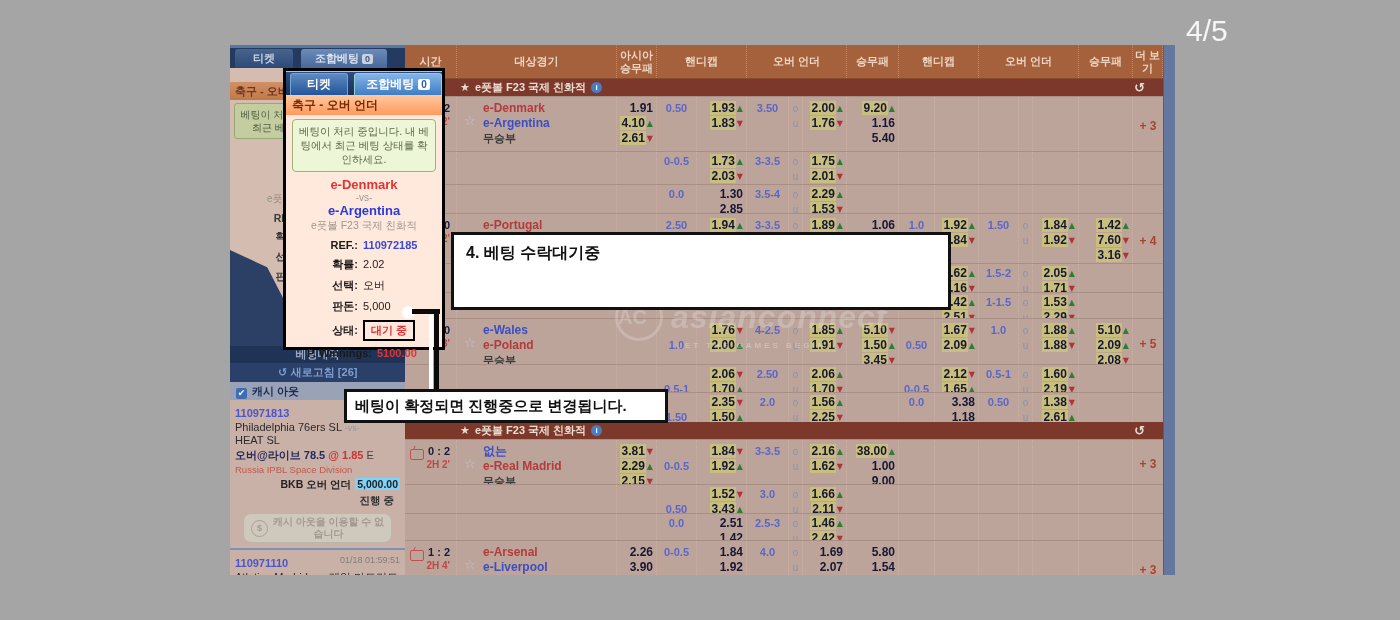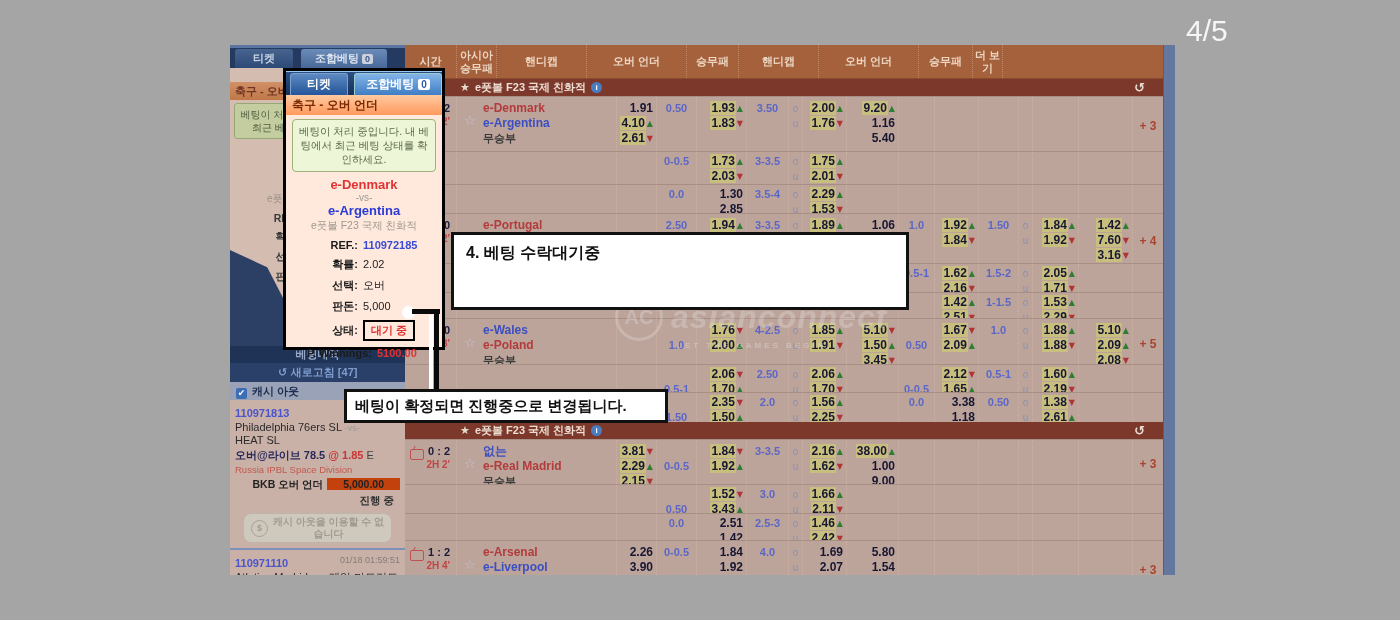--- a/index.html
+++ b/index.html
@@ -35,21 +35,21 @@
   .sb-bets{position:absolute;left:0;top:355px;width:175px;height:175px;background:#c9b1a8;padding:3px 5px;box-sizing:border-box;}
   .bet-id{color:#4a55cc;font-weight:bold;font-size:11px;}
   .bet-date{float:right;color:#857d76;font-size:9px;margin-top:2px;}
   .bet-team{color:#2a2a2a;font-size:11px;line-height:12px;}
   .bet-vs{color:#999;font-size:9px;}
   .bet-pick{color:#2a2a5a;font-weight:bold;font-size:11px;margin-top:2px;}
   .bet-at{color:#c33;font-weight:bold;}
   .bet-sfx{color:#444;font-weight:normal;}
   .bet-lg{color:#c2594e;font-size:9.5px;margin-top:1px;}
   .bet-mkt{text-align:right;font-size:10.5px;font-weight:bold;color:#222;margin-top:3px;}
-  .bet-stake{background:#c2410c;padding:0 16px;margin-left:4px;}
+  .bet-stake{background:#7dd3fc;padding:0 2px;margin-left:4px;}
   .bet-status{text-align:right;font-size:10.5px;font-weight:bold;color:#333;margin-top:2px;padding-right:6px;}
   .cash-btn{margin:5px 8px;height:28px;background:#cfc8bd;border:1px solid #bdb5a8;border-radius:8px;color:#a39b91;font-size:10px;font-weight:bold;display:flex;align-items:center;justify-content:center;text-align:center;line-height:1.2;}
   .cash-ic{display:inline-block;width:15px;height:15px;border:1.5px solid #a9a197;border-radius:50%;line-height:15px;font-size:9px;text-align:center;margin-right:5px;flex:none;}
   .bet-div{border-top:2px solid #7d90ba;margin:4px -5px 3px;}
   
   #main-table{position:absolute;left:175px;top:0;width:758px;height:530px;background:#bda49b;overflow:hidden;}
   #thead{display:flex;height:33px;background:#a5603c;border-bottom:1px solid #8a4a2e;}
   .hcell{display:flex;align-items:center;justify-content:center;text-align:center;color:#ecd6c2;font-size:11px;font-weight:bold;border-right:1px dotted rgba(240,215,195,0.35);box-sizing:border-box;line-height:1.15;}
   .league-bar{position:relative;height:17px;background:#7b382b;color:#edddd2;font-size:11px;font-weight:bold;line-height:17px;padding-left:55px;box-sizing:border-box;white-space:nowrap;}
   .lb-star{color:#e5dacb;font-family:"DejaVu Sans",sans-serif;margin-right:5px;}
@@ -70,21 +70,21 @@
   .t-r{color:#b23b3b;}.t-b{color:#3b4ec2;}.t-n{color:#3a3a3a;font-size:11px;font-weight:bold;}
   .fav-star{position:absolute;left:7px;top:16px;color:#c3c3d3;font-size:13px;font-family:"DejaVu Sans",sans-serif;}
   .c-time{position:relative;}
   .tv{position:absolute;left:5px;top:9px;width:12px;height:9px;border:1.5px solid #c05050;border-radius:2px;}
   .tv:before{content:"";position:absolute;left:3px;top:-4px;width:4px;height:3px;border-left:1.5px solid #c05050;transform:skewX(-25deg);}
   .score{height:14px;line-height:14px;font-size:11px;font-weight:bold;color:#1a1a3a;text-align:right;padding-right:6px;}
   .clock{height:13px;line-height:13px;font-size:10px;font-weight:bold;color:#c04545;text-align:right;padding-right:6px;}
   .c-more{display:flex;align-items:center;justify-content:center;color:#a8442f;font-size:12px;font-weight:bold;border-right:none;}
   #scrollbar{position:absolute;left:933px;top:0;width:12px;height:530px;background:#64779e;border-left:1px solid #4d5f85;box-sizing:border-box;}
   #watermark{position:absolute;left:210px;top:248px;width:420px;color:rgba(235,235,235,0.28);font-weight:bold;pointer-events:none;}
-  #wm-ac{display:inline-block;width:42px;height:42px;border:3px solid rgba(235,235,235,0.25);border-radius:50%;text-align:center;line-height:42px;font-size:20px;vertical-align:middle;}
+  #wm-ac{display:inline-block;width:42px;height:42px;border:3px solid rgba(235,235,235,0.25);border-radius:50%;line-height:42px;font-size:20px;vertical-align:middle;}
   #wm-text{font-size:32px;font-style:italic;letter-spacing:1px;vertical-align:middle;margin-left:8px;}
   #wm-sub{font-size:8px;letter-spacing:3px;margin-left:62px;color:rgba(235,235,235,0.35);}
   
   #popup{position:absolute;left:283px;top:68px;width:162px;height:282px;background:#ffe9dc;border:3px solid #000;box-sizing:border-box;z-index:5;}
   .pp-tabs{height:24px;background:linear-gradient(#2b4f86,#173057);border-top:1px solid #9cc7ee;display:flex;align-items:flex-end;padding-left:4px;box-sizing:border-box;}
   .pp-tab1{width:56px;text-align:center;font-size:12px;font-weight:bold;color:#fff;background:linear-gradient(#5d8ac2,#24549a);border:1px solid #7aa0cc;border-bottom:none;border-radius:3px 3px 0 0;padding:2px 0;}
   .pp-tab2{width:86px;margin-left:6px;text-align:center;font-size:12px;font-weight:bold;color:#fff;background:linear-gradient(#83b4e8,#3f7dc4);border:1px solid #9cc;border-bottom:none;border-radius:3px 3px 0 0;padding:2px 0;}
   .pp-zero{display:inline-block;background:#fff;color:#2a5aa8;font-size:10px;font-weight:bold;border-radius:2px;padding:0 3px;margin-left:4px;}
   .pp-sport{height:20px;line-height:20px;background:linear-gradient(#ffc9a0,#ff9a5e);color:#7c2800;font-size:12px;font-weight:bold;padding-left:6px;}
   .pp-notice{margin:4px 6px;background:#edf6d7;border:1px solid #9db37a;border-radius:4px;color:#5a6a4c;font-size:10.5px;text-align:center;padding:4px 3px;line-height:1.35;}
@@ -98,21 +98,21 @@
   .pp-v.ref{color:#3948d8;font-weight:bold;}
   .pp-v.red{color:#e03333;font-weight:bold;}
   .status-box{border:2px solid #000;padding:1px 6px;color:#e03333;font-weight:bold;margin-left:5px;}
   .pp-row.pw .pp-l{width:86px;}
   
   #conn-dot{position:absolute;left:402px;top:306px;width:13px;height:13px;background:#fff;border-radius:50%;z-index:6;}
   #conn-h{position:absolute;left:412px;top:309px;width:28px;height:5px;background:#0a0a0a;z-index:6;}
   #conn-vb{position:absolute;left:434px;top:309px;width:5px;height:84px;background:#0a0a0a;z-index:6;}
   #conn-vw{position:absolute;left:429px;top:315px;width:4px;height:78px;background:#fff;z-index:6;}
   
-  #anno1{position:absolute;left:451px;top:232px;width:458px;height:78px;background:#fff;border:3px solid #111;box-sizing:border-box;z-index:7;padding:7px 12px;color:#111;font-size:16px;font-weight:bold;line-height:1.42;white-space:nowrap;overflow:hidden;}
+  #anno1{position:absolute;left:451px;top:232px;width:500px;height:78px;background:#fff;border:3px solid #111;box-sizing:border-box;z-index:7;padding:7px 12px;color:#111;font-size:16px;font-weight:bold;line-height:1.42;white-space:nowrap;overflow:hidden;}
   #anno2{position:absolute;left:344px;top:389px;width:324px;height:34px;background:#fff;border:3px solid #111;box-sizing:border-box;z-index:7;color:#111;font-size:15px;font-weight:bold;line-height:27px;padding:0 8px;white-space:nowrap;overflow:hidden;}
 </style>
 </head>
 <body>
 
 <div id="canvas">
   <div id="page-num">4/5</div>
 
   <div id="app">
 
@@ -149,21 +149,21 @@
             <span class="l">상태:</span>
             <span class="v red">대기 중</span>
           </div>
         <div class="sb-row">
             <span class="l">P. Winnings:</span>
             <span class="v red">5100.00</span>
           </div>
       </div>
       <div class="sb-wedge"></div>
       <div class="sb-histbar">베팅내역</div>
-      <div class="sb-refresh"><span class="ric">↻</span><span>새로고침</span>&nbsp;<span>[47]</span></div>
+      <div class="sb-refresh"><span class="ric">↻</span><span>새로고침</span>&nbsp;<span>[26]</span></div>
       <div class="sb-cashrow"><span class="sb-check">✔</span><span>캐시 아웃</span></div>
       <div class="sb-bets">
         <div>
           <span class="bet-date">01/18</span>
           <span class="bet-id">110971813</span>
           <div class="bet-team"><span>Philadelphia 76ers SL</span> <span class="bet-vs">-vs-</span></div>
           <div class="bet-team"><span>HEAT SL</span></div>
           <div class="bet-pick"><span>오버@라이브 78.5</span> <span class="bet-at">@ 1.85</span> <span class="bet-sfx">E</span></div>
           <div class="bet-lg">Russia IPBL Space Division</div>
           <div class="bet-mkt"><span>BKB 오버 언더</span><span class="bet-stake">5,000.00</span></div>
@@ -178,20 +178,21 @@
           <span class="bet-date">01/18 01:59:51</span>
           <span class="bet-id">110971110</span>
           <div class="bet-team"><span>Atletico Madrid</span> <span class="bet-vs">-vs-</span> <span>레알 마드리드</span></div>
         </div>
       </div>
     </div>
 
     <div id="main-table">
       <div id="thead">
           <div class="hcell" style="width: 52px;">시간</div>
+          <div class="hcell" style="width: 160px;">대상경기</div>
           <div class="hcell" style="width: 40px;">아시아 승무패</div>
           <div class="hcell" style="width: 90px;">핸디캡</div>
           <div class="hcell" style="width: 100px;">오버 언더</div>
           <div class="hcell" style="width: 52px;">승무패</div>
           <div class="hcell" style="width: 80px;">핸디캡</div>
           <div class="hcell" style="width: 100px;">오버 언더</div>
           <div class="hcell" style="width: 54px;">승무패</div>
           <div class="hcell" style="width: 30px;">더 보기</div>
         </div>
       <div id="tbody">

